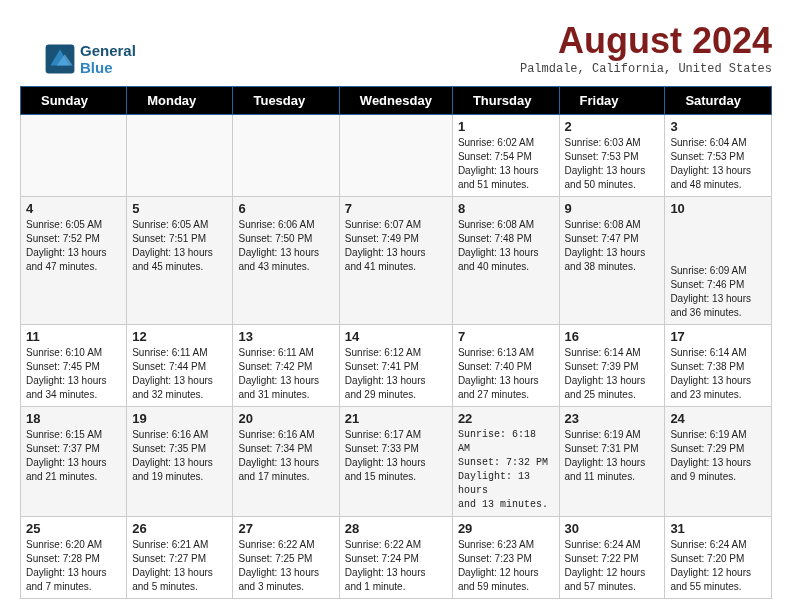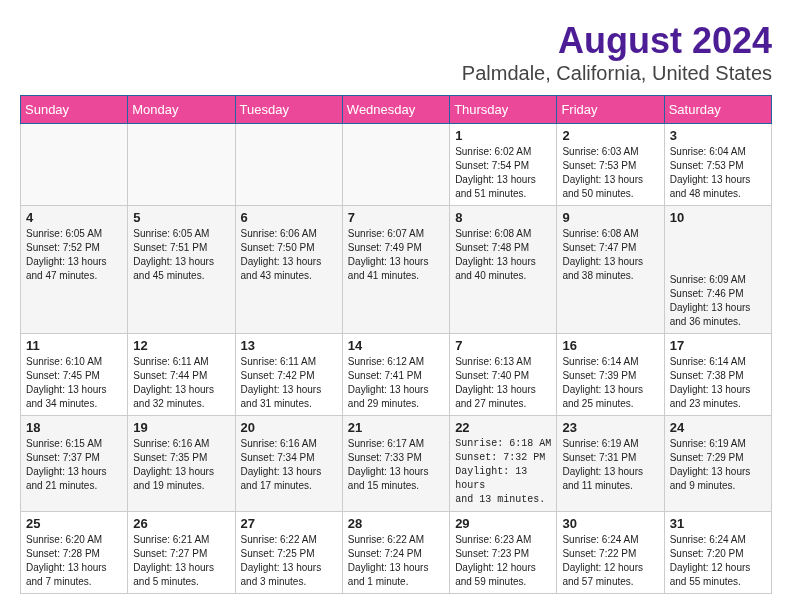--- a/index.html
+++ b/index.html
@@ -10,50 +10,51 @@
       min-height: 612px;
       padding: 20px;
     }
     .header {
       text-align: right;
       margin-bottom: 4px;
     }
     .title {
       font-size: 36px;
       font-weight: bold;
-      color: #4c1d95;
+      color: #7f1d1d;
     }
     .subtitle {
-      font-size: 20px;
+      font-size: 12px;
       color: #444;
       margin-bottom: 10px;
+      font-family: Liberation Mono, monospace;
     }
     .logo-area {
       position: absolute;
       top: 22px;
       left: 24px;
       display: flex;
       align-items: center;
     }
     .logo-icon {
       width: 32px;
       height: 32px;
       margin-right: 4px;
     }
     .calendar {
       width: 100%;
       border-collapse: collapse;
       border: 1px solid #ccc;
     }
     .calendar th {
-      background-color: #ec4899;
+      background-color: #000000;
       color: #fff;
       font-size: 13px;
-      font-weight: normal;
-      padding: 6px 4px;
+      font-weight: bold;
+      padding: 6px 20px;
       text-align: left;
       border: 1px solid #2563a0;
     }
     .calendar td {
       vertical-align: top;
       border: 1px solid #ccc;
       padding: 4px 5px;
       font-size: 10.5px;
       color: #222;
       width: 107px;
@@ -82,20 +83,31 @@
     }
     .top-area {
       position: relative;
       margin-bottom: 6px;
     }
   </style>
 </head>
 <body>
 
 <div class="top-area">
+  <div class="logo-area">
+    <svg class="logo-icon" viewBox="0 0 40 40">
+      <rect x="2" y="2" width="36" height="36" rx="4" fill="#1a5276"></rect>
+      <polygon points="20,8 32,28 8,28" fill="#2e86c1"></polygon>
+      <polygon points="26,14 36,28 16,28" fill="#5dade2" opacity="0.7"></polygon>
+    </svg>
+    <div>
+      <div style="font-size:15px;font-weight:bold;color:#1a5276;">General</div>
+      <div style="font-size:15px;font-weight:bold;color:#2e86c1;">Blue</div>
+    </div>
+  </div>
   <div class="header">
     <div class="title">August 2024</div>
     <div class="subtitle">Palmdale, California, United States</div>
   </div>
 </div>
 
 <table class="calendar">
   <thead>
     <tr>
     <th>Sunday</th>

